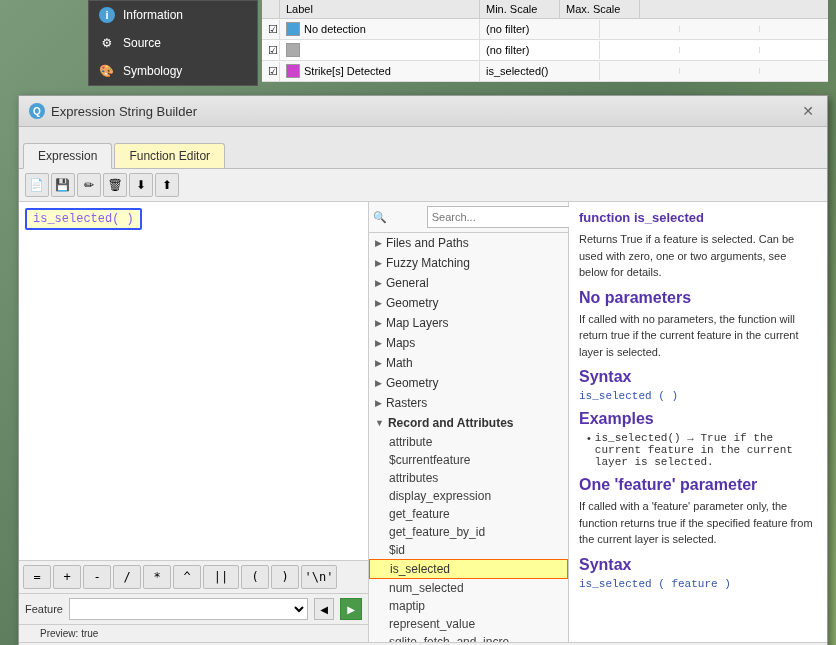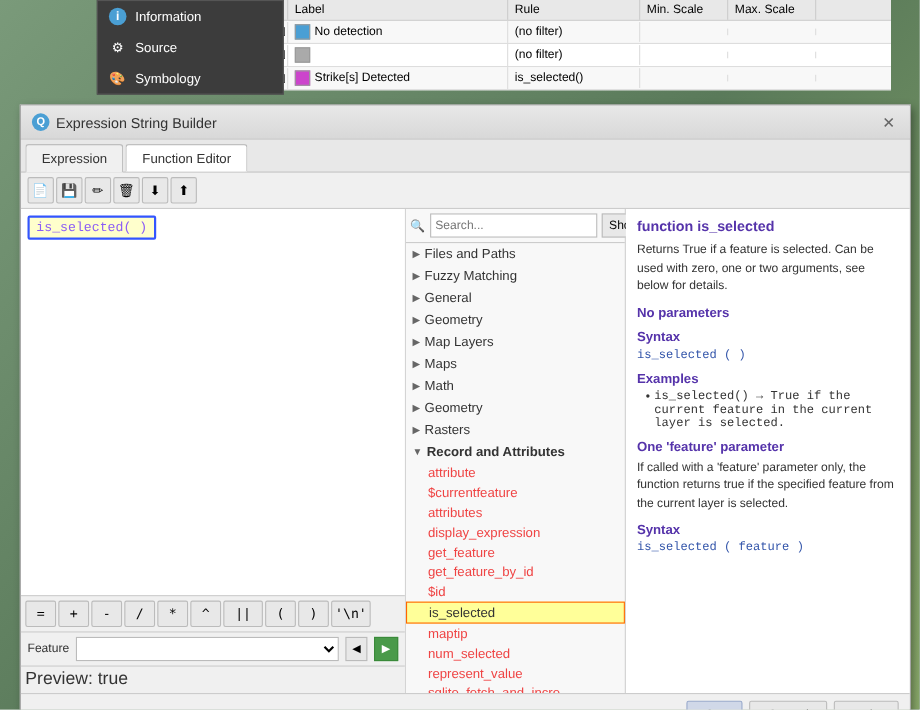--- a/index.html
+++ b/index.html
@@ -54,21 +54,21 @@
     }
     .context-menu-item .icon-palette {
       width: 16px; height: 16px;
       display: flex; align-items: center; justify-content: center;
       flex-shrink: 0;
     }
 
     
     .table-area {
       position: absolute;
-      top: 0; left: 244px;
+      top: 0; left: 262px;
       background: #f0f0f0;
       width: 566px;
       z-index: 5;
     }
     .table-header {
       display: flex;
       background: #e8e8e8;
       border-bottom: 1px solid #ccc;
       font-size: 11px;
     }
@@ -141,32 +141,32 @@
       color: #666;
       background: none;
       border: none;
     }
 
     
     .tab-bar {
       display: flex;
       background: #e8e8e8;
       border-bottom: 1px solid #bbb;
-      padding-top: 4px;
+      padding-top: 16px;
       padding-left: 4px;
     }
     .tab {
       padding: 5px 14px;
       cursor: pointer;
       border: 1px solid #bbb;
       border-bottom: none;
       margin-right: 2px;
       font-size: 12px;
       color: #333;
-      background: #ffffff;
+      background: #fef9c3;
       border-radius: 3px 3px 0 0;
     }
     .tab.active {
       background: #f0f0f0;
       border-bottom: 1px solid #f0f0f0;
       margin-bottom: -1px;
       z-index: 1;
       position: relative;
     }
 
@@ -278,24 +278,24 @@
       background: #4a9a4a;
       border: 1px solid #3a8a3a;
       cursor: pointer;
       display: flex; align-items: center; justify-content: center;
       color: #fff;
       font-size: 10px;
     }
 
     
     .preview-row {
-      padding: 3px 4px;
+      padding: 3px 21px;
       background: #f0f0f0;
       border-top: 1px solid #ccc;
-      font-size: 16px;
+      font-size: 10px;
       color: #333;
     }
 
     
     .middle-panel {
       width: 200px;
       border-right: 1px solid #ccc;
       display: flex;
       flex-direction: column;
       background: #f8f8f8;
@@ -307,20 +307,21 @@
       border-bottom: 1px solid #ccc;
       gap: 4px;
     }
     .search-input {
       flex: 1;
       height: 22px;
       font-size: 11px;
       border: 1px solid #bbb;
       padding: 0 4px;
       background: #fff;
+      margin-left: 36px;
     }
     .show-help-btn {
       height: 22px;
       padding: 0 6px;
       font-size: 11px;
       border: 1px solid #bbb;
       background: #e8e8e8;
       cursor: pointer;
       white-space: nowrap;
     }
@@ -331,21 +332,21 @@
       cursor: pointer;
       gap: 4px;
       color: #333;
     }
     .func-group.expanded { font-weight: bold; }
     .func-item {
       display: flex;
       align-items: center;
       padding: 2px 6px 2px 20px;
       cursor: pointer;
-      color: #ef4444;
+      color: #404040;
     }
     .func-item.selected {
       background: #3388cc;
       color: #fff;
     }
     .func-item.highlighted {
       background: #ffff99;
       border: 1px solid #ff6600;
       color: #333;
     }
@@ -364,21 +365,21 @@
       font-weight: bold;
       color: #5533aa;
       margin-bottom: 6px;
     }
     .help-text {
       color: #333;
       line-height: 1.5;
       margin-bottom: 8px;
     }
     .help-section {
-      font-size: 12px;
+      font-size: 16px;
       font-weight: bold;
       color: #5533aa;
       margin-bottom: 4px;
       margin-top: 8px;
     }
     .help-code {
       font-family: 'Courier New', monospace;
       font-size: 11px;
       color: #3355aa;
       margin-bottom: 6px;
@@ -449,21 +450,20 @@
   <div class="context-menu-item">
     <div class="icon-palette">🎨</div>
     <span>Symbology</span>
   </div>
 </div>
 
 <div class="table-area">
   <div class="table-header">
     <div class="table-cell checkbox"></div>
     <div class="table-cell col-label">Label</div>
-    <div class="table-cell col-rule">Rule</div>
     <div class="table-cell col-minscale">Min. Scale</div>
     <div class="table-cell col-maxscale">Max. Scale</div>
   </div>
   <div class="table-row">
     <div class="table-cell checkbox">☑</div>
     <div class="table-cell col-label">
       <div class="color-box" style="background:#4a9fd4;"></div>
       <span>No detection</span>
     </div>
     <div class="table-cell col-rule">(no filter)</div>
@@ -614,40 +614,41 @@
           <div class="func-item">
             <span>get_feature_by_id</span>
           </div>
           <div class="func-item">
             <span>$id</span>
           </div>
           <div class="func-item selected highlighted" style="background: rgb(255, 255, 153); border: 1px solid rgb(255, 102, 0); color: rgb(51, 51, 51);">
             <span>is_selected</span>
           </div>
           <div class="func-item">
+            <span>num_selected</span>
+          </div>
+          <div class="func-item">
             <span>maptip</span>
-          </div>
-          <div class="func-item">
-            <span>num_selected</span>
           </div>
           <div class="func-item">
             <span>represent_value</span>
           </div>
           <div class="func-item">
             <span>sqlite_fetch_and_incre...</span>
           </div>
 
         </div>
       </div>
 
       <div class="right-panel">
         <div class="help-title">function is_selected</div>
         <div class="help-text">Returns True if a feature is selected. Can be used with zero, one or two arguments, see below for details.</div>
 
         <div class="help-section">No parameters</div>
+        <div class="help-text">If called with no parameters, the function will return true if the current feature in the current layer is selected.</div>
         <div class="help-section">Syntax</div>
         <div class="help-code">is_selected ( )</div>
         <div class="help-section">Examples</div>
         <div class="help-example-item">
           <span class="bullet">•</span>
           <span class="code-inline">is_selected() → True if the current feature in the current layer is selected.</span>
         </div>
 
         <div class="help-section">One 'feature' parameter</div>
         <div class="help-text">If called with a 'feature' parameter only, the function returns true if the specified feature from the current layer is selected.</div>

